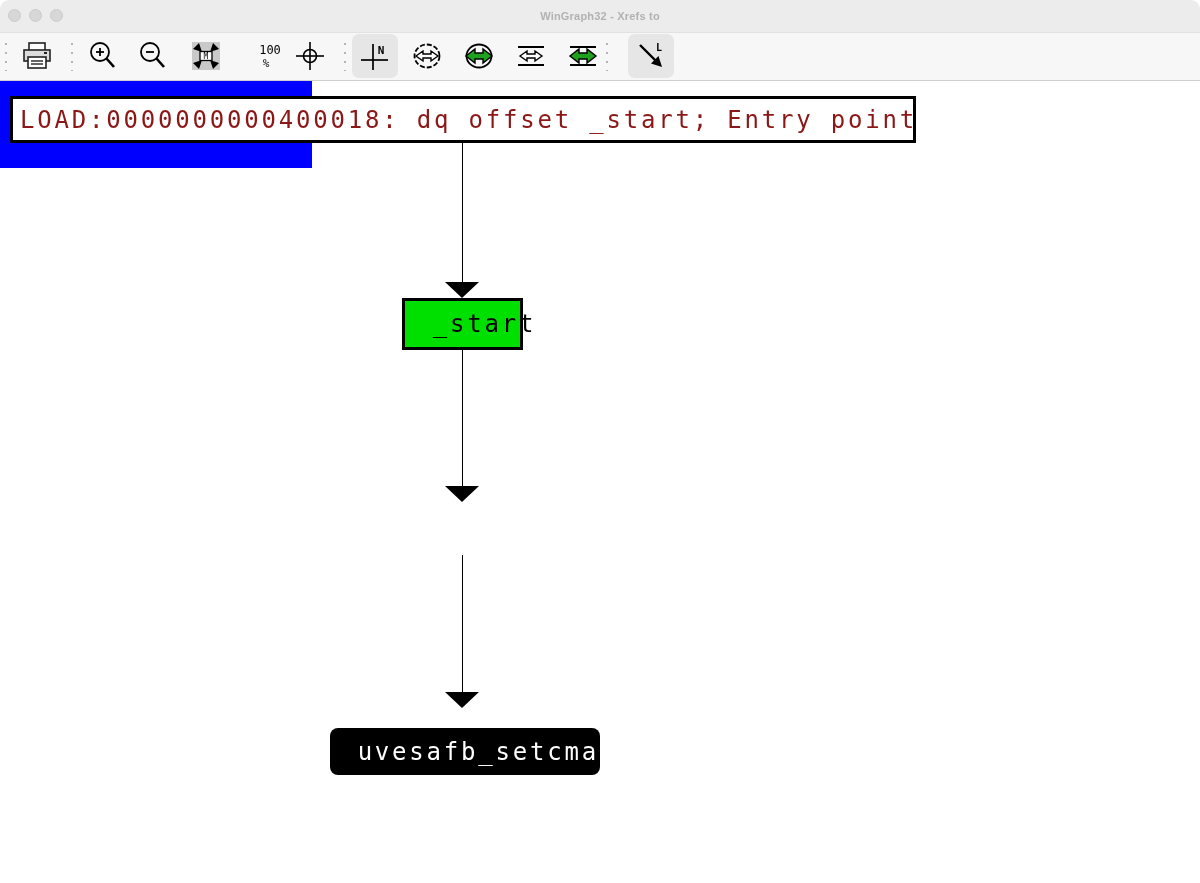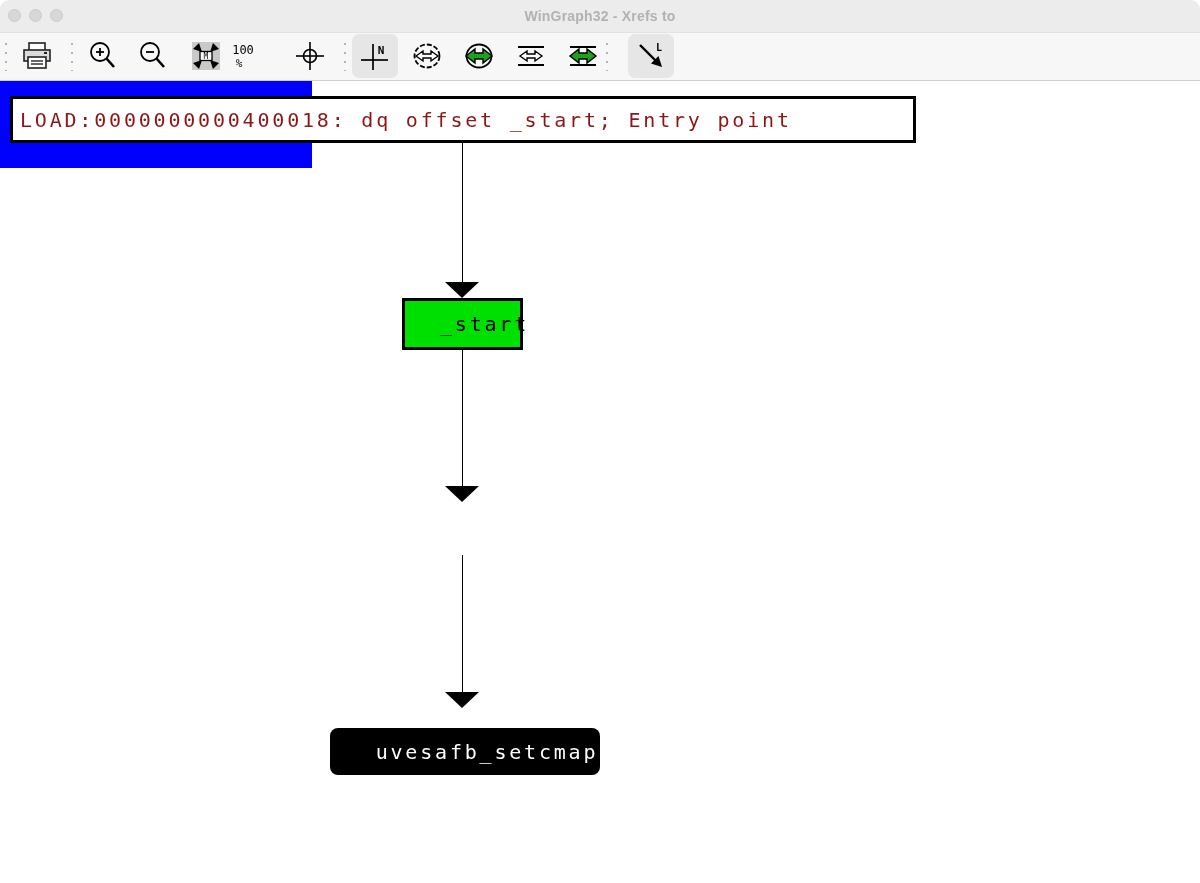--- a/index.html
+++ b/index.html
@@ -2,32 +2,32 @@
 <html><head>
 <meta charset="utf-8">
 <style>
   html,body{margin:0;padding:0;background:#ffffff;width:1200px;height:883px;overflow:hidden;}
   .window{position:relative;width:1200px;height:883px;font-family:"Liberation Sans",sans-serif;background:#ffffff;}
 
   
   .titlebar{position:absolute;left:0;top:0;width:1200px;height:32px;background:#ececec;border-radius:9px 9px 0 0;border-bottom:1px solid #e2e2e2;}
   .traffic{position:absolute;left:8px;top:9px;display:flex;gap:8px;}
   .traffic span{width:13px;height:13px;border-radius:50%;background:#d7d7d7;border:1px solid #cbcbcb;box-sizing:border-box;display:block;}
-  .win-title{position:absolute;left:0;right:0;top:0;height:32px;line-height:32px;text-align:center;color:#b2b2b2;font-size:14px;font-weight:700;letter-spacing:.2px;}
+  .win-title{position:absolute;left:0;right:0;top:0;height:32px;line-height:32px;text-align:center;color:#b2b2b2;font-size:11px;font-weight:700;letter-spacing:.2px;}
 
   
   .toolbar{position:absolute;left:0;top:33px;width:1200px;height:48px;background:#f7f7f7;border-bottom:1px solid #cfcfcf;box-sizing:border-box;}
   .tbtn{position:absolute;top:1px;width:46px;height:44px;border-radius:7px;display:flex;align-items:center;justify-content:center;}
   .tbtn.pressed{background:#e7e6e7;}
   .sep{position:absolute;top:10px;width:2px;height:28px;background:repeating-linear-gradient(to bottom,#b4b4b4 0 2px,transparent 2px 9px);}
   .tbtn svg{display:block;}
 
   
   .canvas{position:absolute;left:0;top:81px;width:1200px;height:802px;background:#ffffff;}
-  .gfont{font-family:"DejaVu Sans Mono","Liberation Mono",monospace;font-size:20px;letter-spacing:2.8px;white-space:nowrap;text-align:center;}
+  .gfont{font-family:"DejaVu Sans Mono","Liberation Mono",monospace;font-size:24px;letter-spacing:2.8px;white-space:nowrap;text-align:center;}
   .node{position:absolute;box-sizing:border-box;display:flex;align-items:center;padding-left:44px;}
   .node-entry{left:10px;top:15px;width:906px;height:47px;background:#ffffff;border:3px solid #000000;color:#8b1717;padding-left:7px;}
   .node-start{left:402px;top:217px;width:121px;height:52px;background:#00e000;border:3px solid #000000;color:#000000;justify-content:center;}
   .node-main{left:418px;top:421px;width:87px;height:53px;background:#000000;color:#ffffff;justify-content:center;}
   .node-frame{left:308px;top:627px;width:312px;height:87px;background:#0000ff;}
   .node-uvesafb{left:330px;top:647px;width:270px;height:47px;background:#000000;color:#ffffff;justify-content:center;border-radius:8px;}
   .edge{position:absolute;width:1px;background:#000000;left:462px;}
   .edge1{top:62px;height:141px;}
   .edge2{top:269px;height:138px;}
   .edge3{top:474px;height:139px;}
@@ -89,21 +89,21 @@
         <rect x="3" y="3" width="28" height="28" fill="#c9c9c9"></rect>
         <polygon points="13,13 4,10 10,4" fill="#000"></polygon>
         <polygon points="21,13 24,4 30,10" fill="#000"></polygon>
         <polygon points="13,21 10,30 4,24" fill="#000"></polygon>
         <polygon points="21,21 30,24 24,30" fill="#000"></polygon>
         <rect x="11" y="12.5" width="12" height="9" fill="#ffffff" stroke="#000" stroke-width="1.3"></rect>
         <text x="17" y="20" text-anchor="middle" font-family="DejaVu Sans Mono, monospace" font-size="8" fill="#000">M</text>
       </svg>
     </div>
 
-    <div class="tbtn" style="left:220px">
+    <div class="tbtn" style="left:247px">
       <svg width="34" height="34" viewBox="0 0 34 34">
         <text x="17" y="15" text-anchor="middle" font-family="DejaVu Sans Mono, monospace" font-size="12" fill="#000">100</text>
         <text x="13" y="28" text-anchor="middle" font-family="DejaVu Sans Mono, monospace" font-size="11" fill="#000">%</text>
       </svg>
     </div>
 
     <div class="tbtn" style="left:287px">
       <svg width="34" height="34" viewBox="0 0 34 34">
         <line x1="17" y1="3" x2="17" y2="31" stroke="#000" stroke-width="1.6"></line>
         <line x1="3" y1="17" x2="31" y2="17" stroke="#000" stroke-width="1.6"></line>

